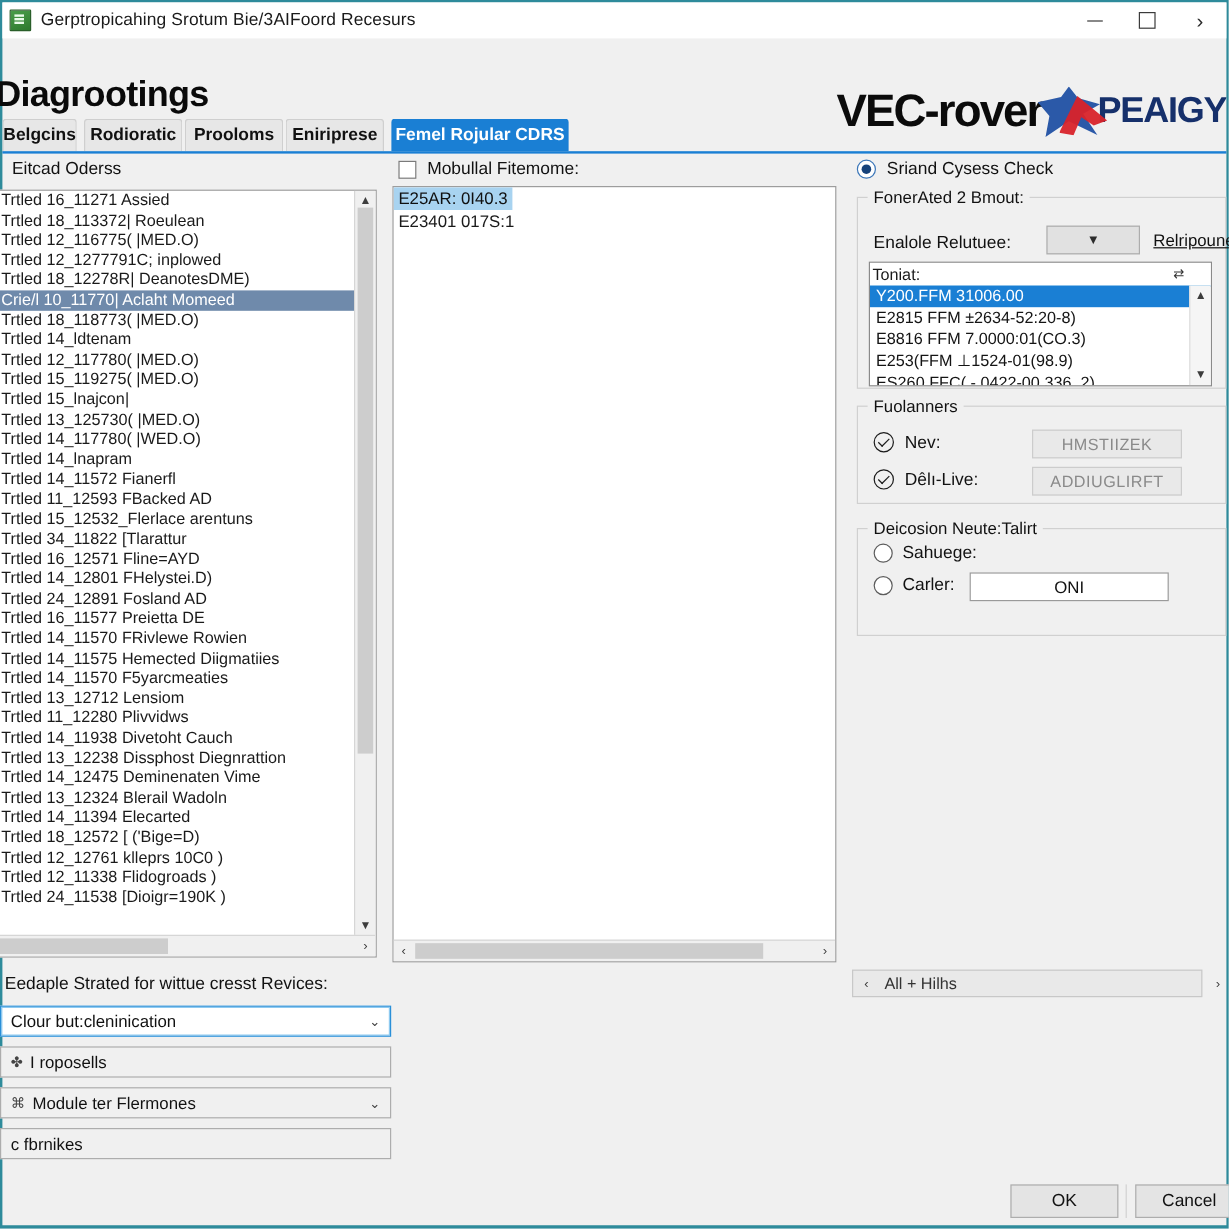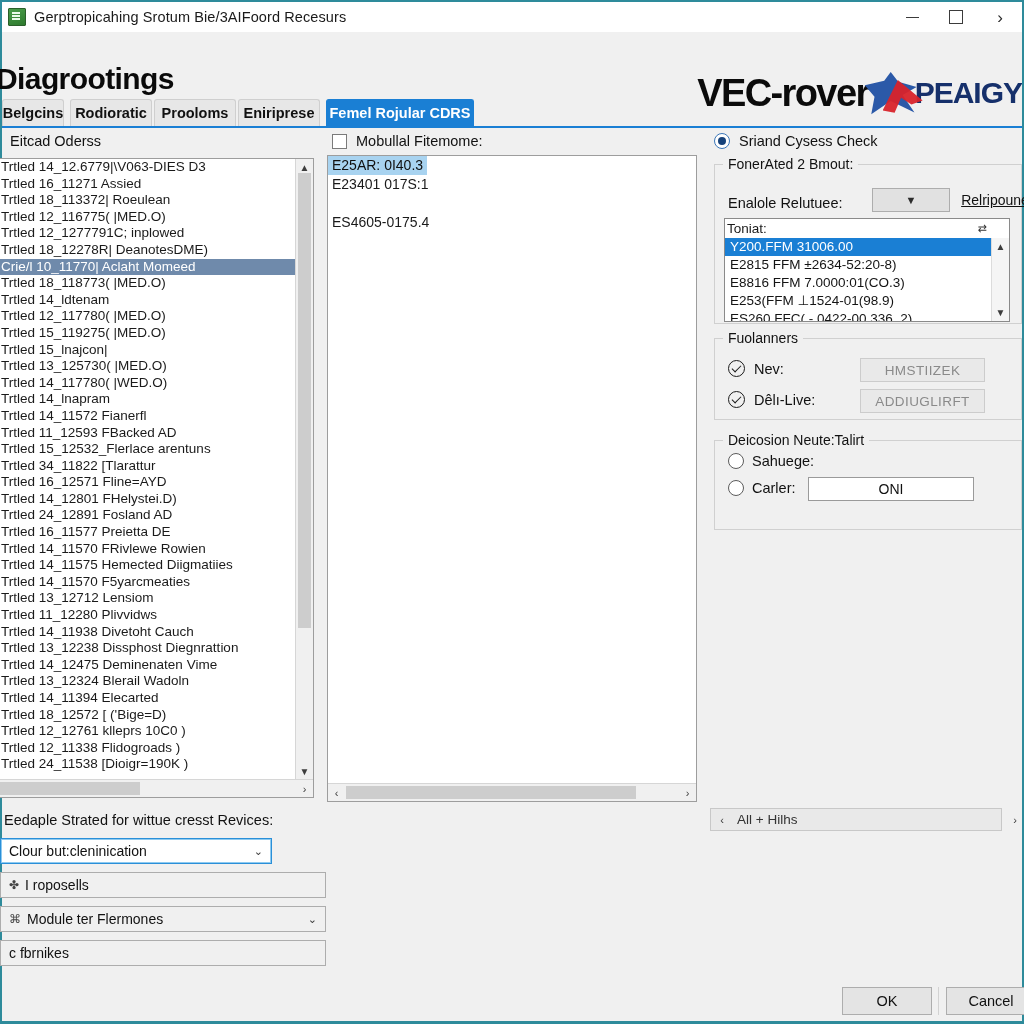--- a/index.html
+++ b/index.html
@@ -340,21 +340,20 @@
     <div class="tab" id="tab2" style="left: 152px; width: 82px;">Prooloms</div>
     <div class="tab" id="tab3" style="left: 236px; width: 82px;">Eniriprese</div>
     <div class="tab active" id="tab4" style="left: 324px; width: 148px;">Femel Rojular CDRS</div>
   </div>
   <div class="tab-underline"></div>
 
   <div class="lbl" id="left-label">Eitcad Oderss</div>
 
   <div class="listbox" id="left-list">
     <div class="list-scrollarea" id="left-rows">
-        <div class="list-row">Trtled 14_12.6779|\V063-DIES D3</div>
         <div class="list-row">Trtled 16_11271 Assied</div>
         <div class="list-row">Trtled 18_113372| Roeulean</div>
         <div class="list-row">Trtled 12_116775( |MED.O)</div>
         <div class="list-row">Trtled 12_1277791C; inplowed</div>
         <div class="list-row">Trtled 18_12278R| DeanotesDME)</div>
         <div class="list-row sel">Crie/l 10_11770| Aclaht Momeed</div>
         <div class="list-row">Trtled 18_118773( |MED.O)</div>
         <div class="list-row">Trtled 14_ldtenam</div>
         <div class="list-row">Trtled 12_117780( |MED.O)</div>
         <div class="list-row">Trtled 15_119275( |MED.O)</div>
@@ -392,21 +391,21 @@
     </div>
     <div class="hsb">
       <div class="arrow left">‹</div>
       <div class="thumb" id="left-hthumb" style="left: 1px; width: 140px;"></div>
       <div class="arrow right">›</div>
     </div>
   </div>
 
   <div class="lbl" id="left-bottom-label">Eedaple Strated for wittue cresst Revices:</div>
 
-  <div class="combo white focused" style="left:-2px; top:836px; width:272px;">
+  <div class="combo white focused" style="left:-2px; top:836px; width:326px;">
     <span>Clour but:cleninication</span>
     <span class="caret">⌄</span>
   </div>
 
   <div class="combo" style="left:-2px; top:870px; width:326px;">
     <span class="mini-ico">✤</span>
     <span>I roposells</span>
   </div>
 
   <div class="combo" style="left:-2px; top:904px; width:326px;">
@@ -425,23 +424,20 @@
   </div>
 
   <div class="listbox" id="mid-list">
     <div class="list-scrollarea" id="mid-rows" style="right:0;">
         <div style="height: 19px;"><div class="mid-row sel">E25AR: 0I40.3</div></div>
         <div style="height: 19px;">
           <div class="mid-row">E23401 017S:1</div>
         </div>
         <div style="height: 19px;">
           <div class="mid-row blank">&nbsp;</div>
-        </div>
-        <div style="height: 19px;">
-          <div class="mid-row">ES4605-0175.4</div>
         </div>
       </div>
     <div class="hsb">
       <div class="arrow left">‹</div>
       <div class="thumb" id="mid-hthumb" style="left: 18px; width: 290px;"></div>
       <div class="arrow right">›</div>
     </div>
   </div>
 
   <div id="radio-head">

